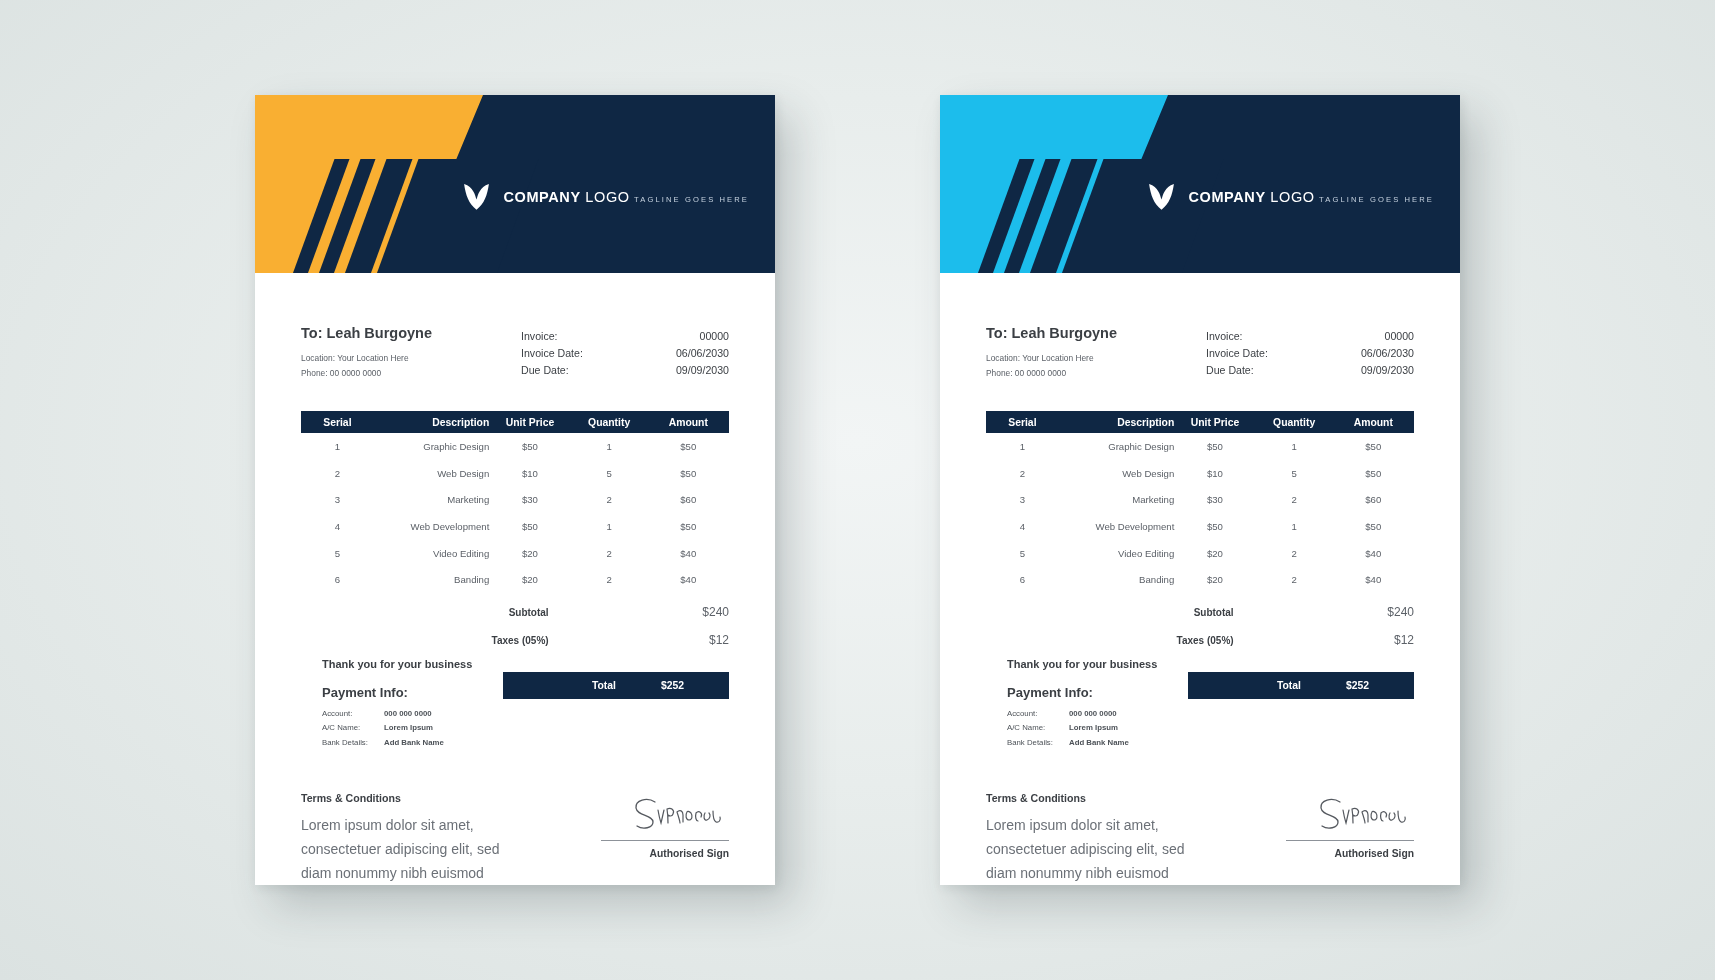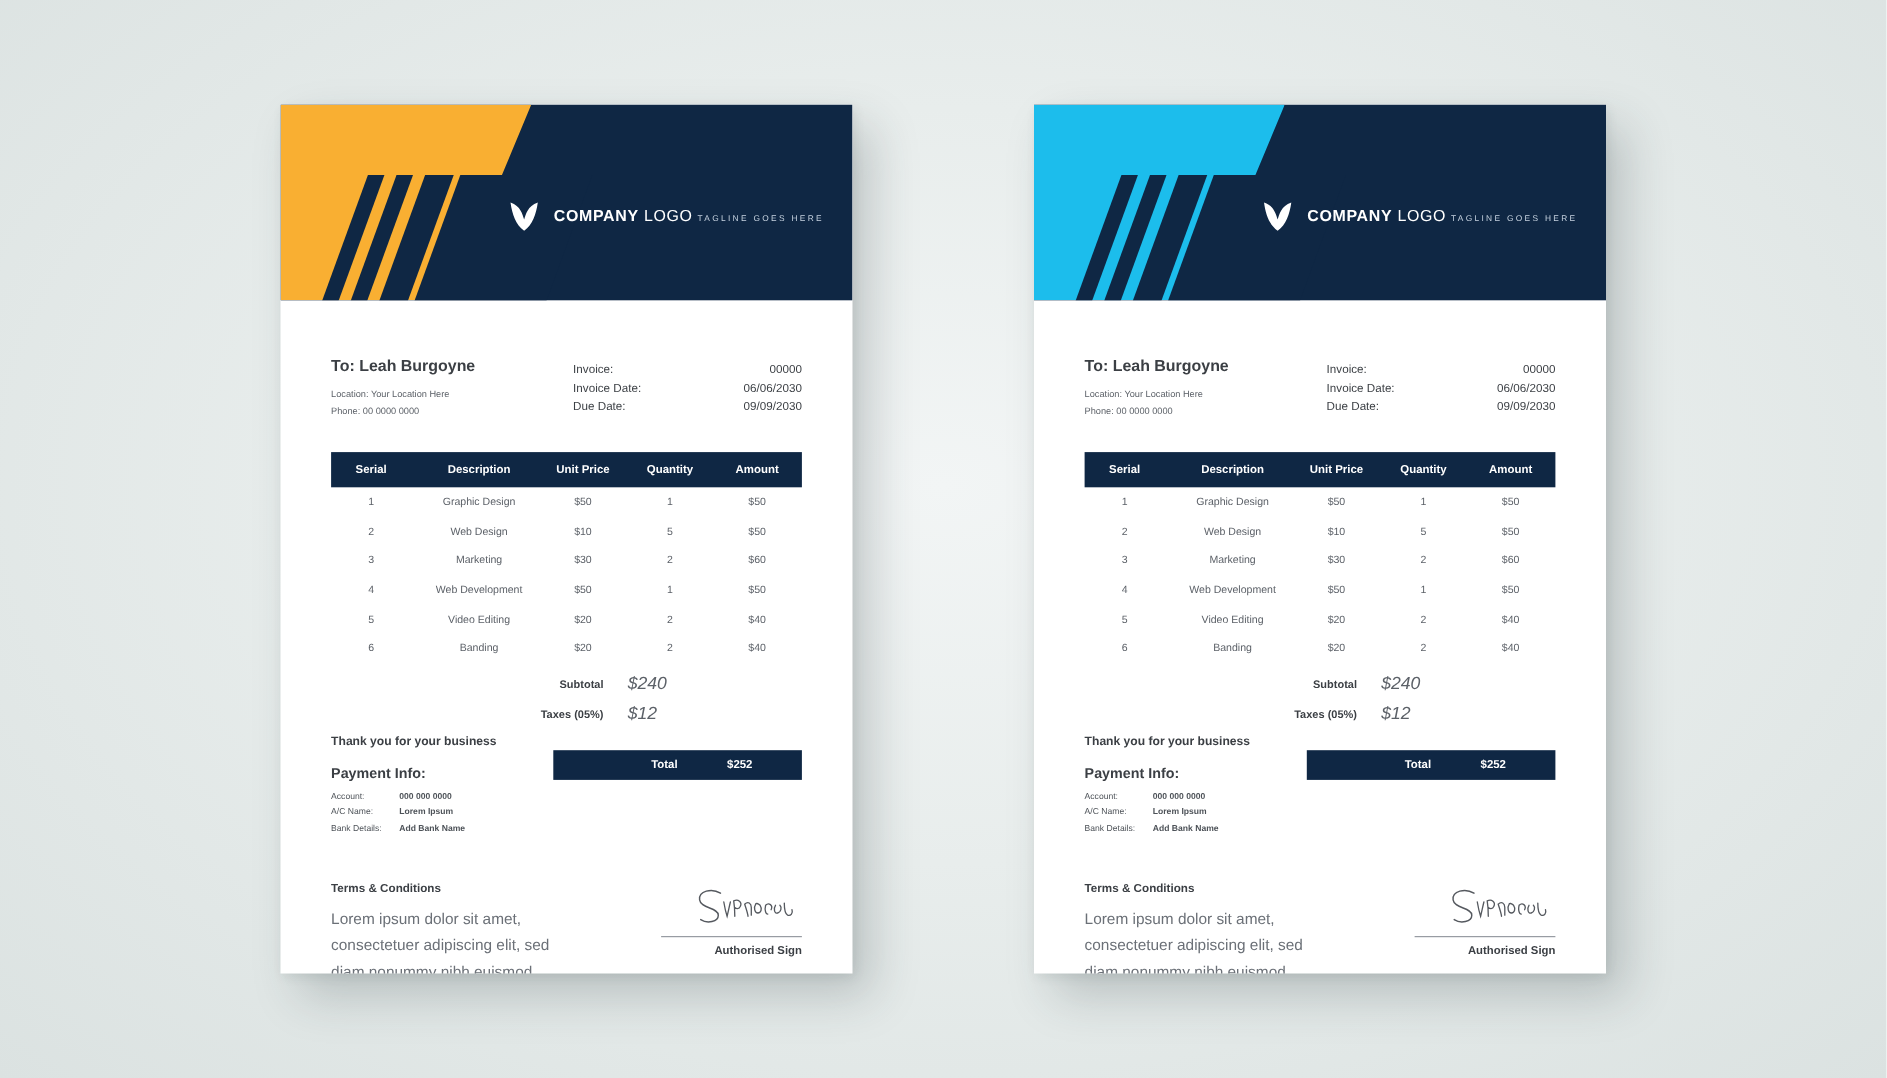--- a/index.html
+++ b/index.html
@@ -128,68 +128,68 @@
   .meta-row .v { font-weight: 400; }
 
   
   .tbl { margin-top: 31px; width: 100%; }
   .tr {
     display: flex;
     align-items: center;
   }
   .thead {
     background: #0f2744;
-    height: 32px;
+    height: 22px;
   }
   .thead .td {
     color: #ffffff;
     font-size: 10.4px;
     font-weight: 700;
   }
   .tbody .tr { height: 26.6px; }
   .tbody .td {
     color: #5c6168;
     font-size: 9.6px;
   }
   .td { text-align: center; }
   .c-serial { width: 17%; }
-  .c-desc   { width: 27%; text-align: center; padding-left: 8px; }
+  .c-desc   { width: 27%; text-align: right; padding-left: 8px; }
   .c-price  { width: 19%; }
   .c-qty    { width: 18%; }
   .c-amt    { width: 19%; }
 
   .sum-row {
     display: flex;
     align-items: center;
     height: 27px;
   }
   .sum-label {
     width: 63%;
     text-align: right;
     padding-right: 22px;
     font-size: 10px;
     font-weight: 700;
     color: #3b3f44;
   }
   .sum-val {
     width: 37%;
-    text-align: left;
-    font-size: 16px;
+    text-align: right;
+    font-size: 12px;
     color: #5c6168;
-    font-style: italic;
   }
   .sum-row.first { margin-top: 6px; }
   .sum-row.second { margin-top: 1px; }
 
   
   .foot {
     display: flex;
     justify-content: space-between;
     align-items: flex-start;
     margin-top: 2px;
+    margin-left: 21px;
   }
   .thanks {
     font-size: 11px;
     font-weight: 700;
     color: #3b3f44;
     margin-top: 2px;
   }
   .pay-title {
     font-size: 13px;
     font-weight: 700;

